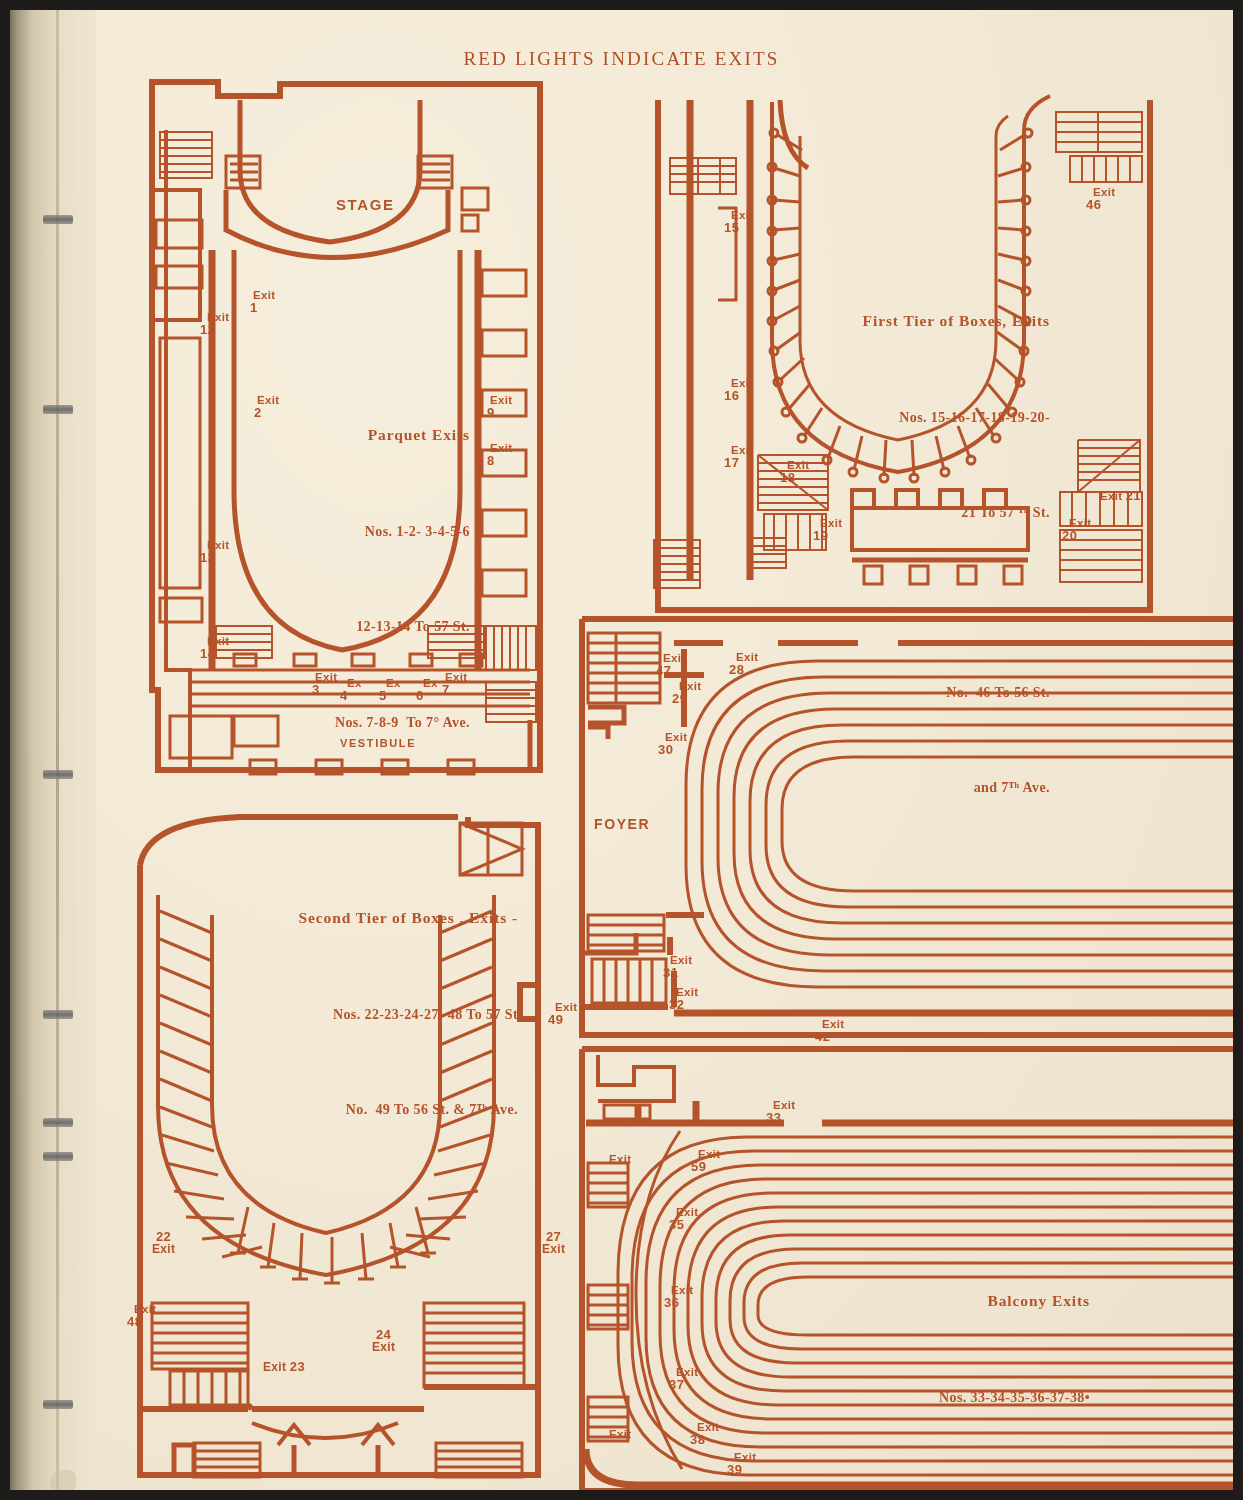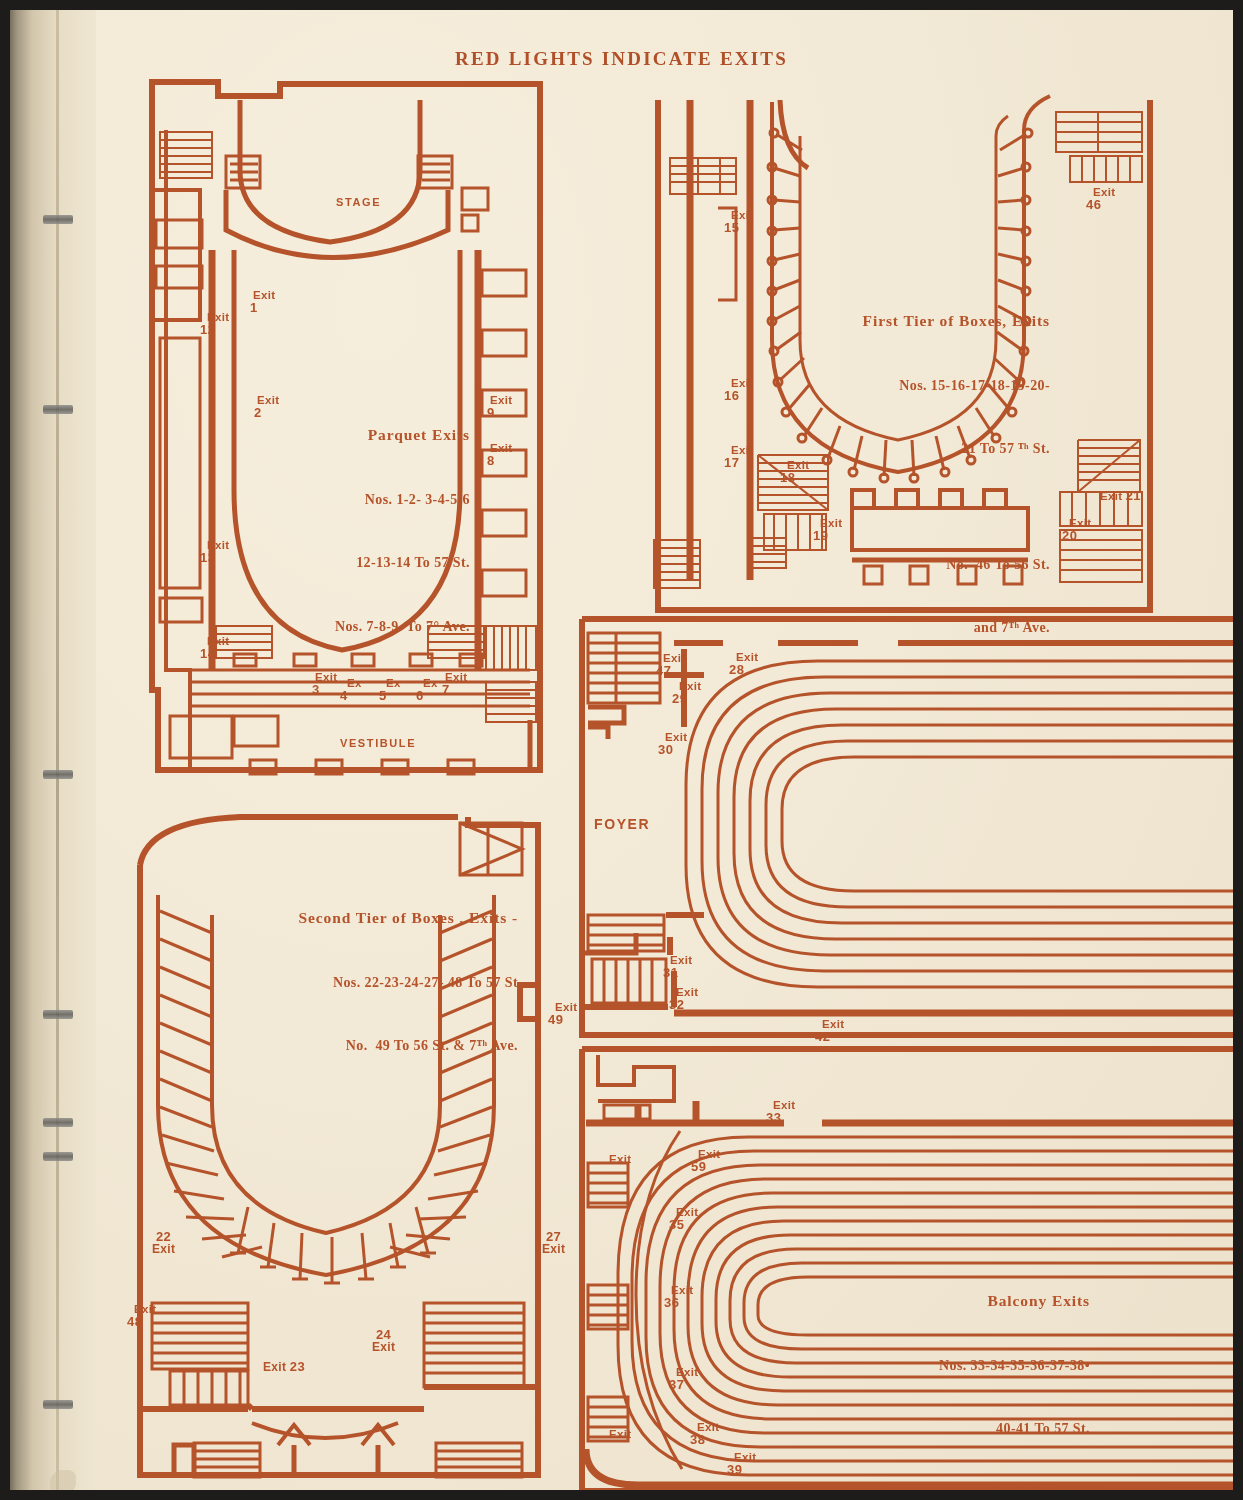--- a/index.html
+++ b/index.html
@@ -41,34 +41,34 @@
     border-radius:2px;opacity:.85;
   }
   .tear{
     position:absolute;left:40px;width:26px;height:26px;
     background:#cdbfa2;opacity:.5;border-radius:50% 30% 55% 40%;
   }
   #title{
     position:absolute;top:38px;left:0;width:100%;
     text-align:center;
     font-family:"Liberation Serif",serif;
-    font-weight:bold;font-size:19px;letter-spacing:2.2px;
+    font-weight:normal;font-size:19px;letter-spacing:2.2px;
     color:#b04f28;
   }
   .blocklabel{
     position:absolute;color:#b5532a;
     font-family:Liberation Serif, serif;
     font-weight:bold;
     text-align:right;
     line-height:1.38;
     white-space:pre;
     letter-spacing:.4px;
   }
   .blocklabel .hd{ font-size:15.5px; letter-spacing:.9px; display:block; }
-  .blocklabel .ln{ font-size:14px; display:block; }
+  .blocklabel .ln{ font-size:14px; display:block;margin-top:32px; }
 
   .plainlabel{
     position:absolute;color:#b5532a;font-weight:bold;
     letter-spacing:1.6px;
   }
 
   .exit{
     position:absolute;color:#b5532a;
     font-family:"Liberation Sans",sans-serif;
     font-weight:bold;font-size:11.5px;line-height:1.0;
@@ -201,21 +201,21 @@
         <rect x="104" y="646" width="44" height="30"></rect>
       </g>
       <g stroke-width="3">
         <rect x="120" y="690" width="26" height="14"></rect>
         <rect x="186" y="690" width="26" height="14"></rect>
         <rect x="252" y="690" width="26" height="14"></rect>
         <rect x="318" y="690" width="26" height="14"></rect>
       </g>
     </svg>
 
-    <div class="plainlabel" style="left:326px;top:186px;font-size:11px;">STAGE</div>
+    <div class="plainlabel" style="left:326px;top:186px;font-size:15px;">STAGE</div>
     <div class="plainlabel" style="left:330px;top:727px;font-size:11px;">VESTIBULE</div>
 
     <div class="blocklabel" style="left:200px;top:370px;width:260px;">
       <span class="hd">Parquet Exits</span>
       <span class="ln">Nos. 1-2- 3-4-5-6</span>
       <span class="ln">12-13-14 To 57 St.</span>
       <span class="ln">Nos. 7-8-9  To 7° Ave.</span>
     </div>
 
     <div class="exit" style="left:222px;top:268px;">

